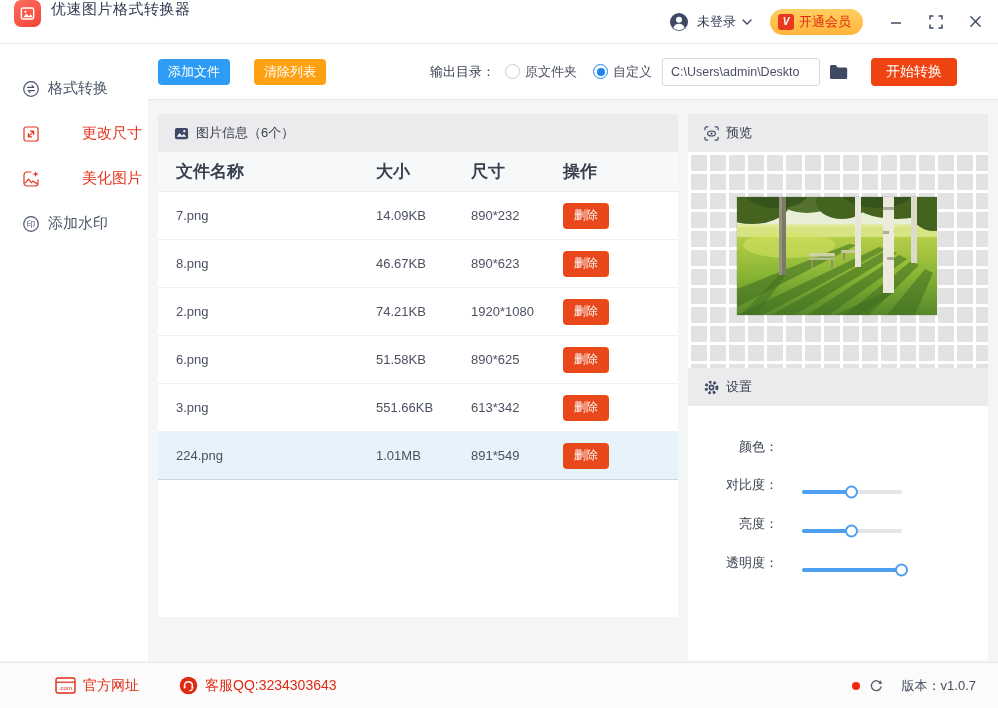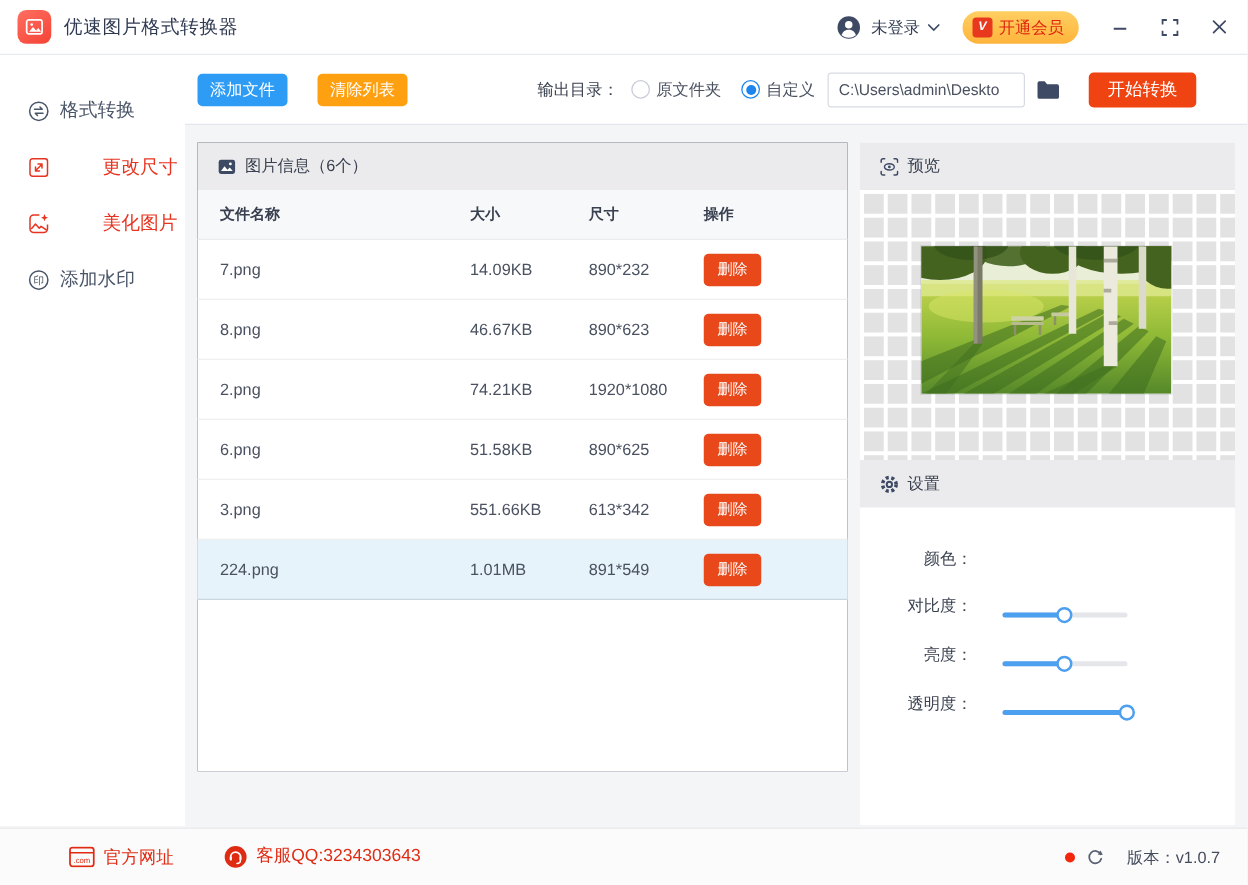--- a/index.html
+++ b/index.html
@@ -7,21 +7,21 @@
   body {
     font-family:"Liberation Sans","DejaVu Sans",sans-serif;
     background:#f4f5f7; color:#39404f; overflow:hidden;
     width:998px; height:708px; position:relative;
   }
   svg { display:block; }
 
   
   .titlebar {
     height:44px; background:#fff; border-bottom:1px solid #e7eaef;
-    display:flex; align-items:center; padding:0 16px 0 14px;
+    display:flex; padding:0 16px 0 14px;
   }
   .app-icon {
     width:27px; height:27px; border-radius:7px;
     background:linear-gradient(145deg,#ff6f60,#f44336);
     display:flex; align-items:center; justify-content:center;
   }
   .app-title { margin-left:10px; font-size:15px; color:#2f3a52; letter-spacing:.5px; }
   .tb-right { margin-left:auto; display:flex; align-items:center; }
   .login-group { display:flex; align-items:center; cursor:pointer; }
   .login-label { margin:0 6px 0 8px; font-size:13px; color:#323c55; }
@@ -83,21 +83,21 @@
 
   .file-panel { width:520px; height:503px; background:#0f172a; display:flex; flex-direction:column; }
   .panel-head {
     height:38px; background:#ebebed; display:flex; align-items:center;
     padding-left:16px; font-size:13px; color:#39404f; flex:none;
   }
   .panel-head .ttl { margin-left:7px; }
   .col-head {
     height:40px; background:#f7f8fa; border-bottom:1px solid #ececee;
     display:grid; grid-template-columns:200px 95px 92px 1fr; align-items:center;
-    padding-left:18px; font-size:12px; font-weight:bold; color:#39404f; flex:none;
+    padding-left:18px; font-size:17px; font-weight:bold; color:#39404f; flex:none;
   }
   .file-rows { flex:1; background:#fff; }
   .file-row {
     height:48px; display:grid; grid-template-columns:200px 95px 92px 1fr; align-items:center;
     padding-left:18px; font-size:13px; color:#4a5160; border-bottom:1px solid #efeff1;
     cursor:pointer;
   }
   .file-row.selected { background:#e7f3fb; border-bottom:1px solid #cbd6de; }
   .btn-del { width:46px; height:26px; background:#e8481a; font-size:12px; }
 
@@ -130,21 +130,21 @@
     width:13px; height:13px; border-radius:50%; background:#fff;
     border:2px solid #4d9fef; cursor:grab;
   }
 
   
   .statusbar {
     position:absolute; left:0; bottom:0; width:998px; height:46px;
     background:#fbfbfc; border-top:1px solid #e8e8ea;
     display:flex; align-items:center; padding:0 22px 0 55px;
   }
-  .status-link { display:flex; align-items:flex-start; color:#e02b13; font-size:14px; cursor:pointer; }
+  .status-link { display:flex; align-items:center; color:#e02b13; font-size:14px; cursor:pointer; }
   .status-link .txt { margin-left:7px; }
   .qq-link { margin-left:40px; }
   .sb-right { margin-left:auto; display:flex; align-items:center; }
   .red-dot { width:8px; height:8px; border-radius:50%; background:#f2270c; }
   .refresh { margin-left:9px; cursor:pointer; }
   .version { margin-left:19px; font-size:13px; color:#454c5c; }
 </style>
 </head>
 <body>
 

